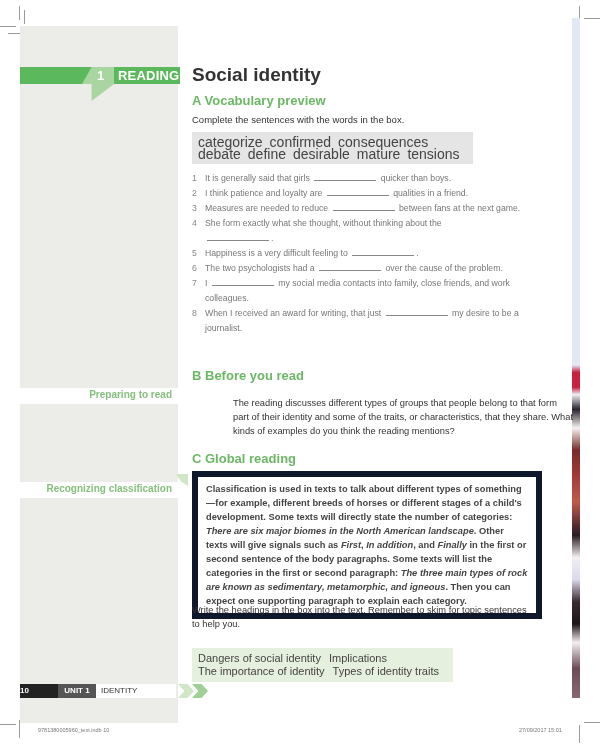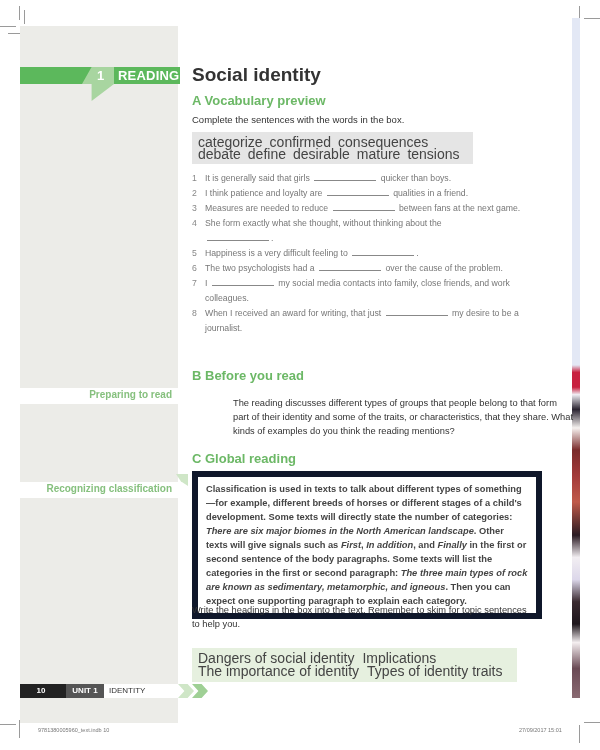--- a/index.html
+++ b/index.html
@@ -40,24 +40,24 @@
   .q-text { flex: 1; }
   .blank { display: inline-block; width: 62px; border-bottom: 1px solid #888; height: 9px; margin: 0 2px; vertical-align: baseline; }
   .body-text { position: absolute; left: 192px; width: 340px; font-size: 9.3px; color: #333; line-height: 14px; }
   .side-label { position: absolute; right: 428px; font-size: 10px; font-weight: bold; color: #86c07e; text-align: right; white-space: nowrap; }
   .info-box { position: absolute; left: 192px; top: 471px; width: 322px; padding: 5px 8px; border: 6px solid #0f172a; font-size: 9.3px; color: #444; line-height: 14px; font-weight: bold; }
   .info-box em { font-style: italic; }
   .tab-tip {
     position: absolute; left: 176px; top: 474px; width: 12px; height: 12px; background: #cfe6c7;
     clip-path: polygon(0 0, 100% 0, 100% 100%, 40% 60%);
   }
-  .heading-box { position: absolute; left: 192px; top: 648px; background: #e6f0df; padding: 4px 6px; font-size: 14px; color: #444; line-height: 13px; }
+  .heading-box { position: absolute; left: 192px; top: 648px; background: #e6f0df; padding: 4px 6px; font-size: 11px; color: #444; line-height: 13px; }
   .heading-box span { margin-right: 8px; }
   .footer-bar { position: absolute; left: 20px; top: 684px; height: 14px; display: flex; font-size: 8px; line-height: 14px; }
-  .f-page { width: 46px; background: #222; color: #fff; text-align: center; padding-right: 4px; box-sizing: border-box; font-weight: bold; }
+  .f-page { width: 38px; background: #222; color: #fff; text-align: left; padding-right: 4px; box-sizing: border-box; font-weight: bold; }
   .f-unit { width: 38px; background: #555; color: #fff; text-align: center; font-weight: bold; }
   .f-name { width: 75px; background: #fff; color: #333; padding-left: 5px; }
   .chev { position: absolute; top: 684px; width: 16px; height: 14px; clip-path: polygon(0 0, 60% 0, 100% 50%, 60% 100%, 0 100%, 40% 50%); }
   .slug { position: absolute; font-size: 5.5px; color: #777; }
 </style>
 </head>
 <body>
 
 <div class="crop" style="left:19px;top:6px;width:1px;height:14px;"></div>
 <div class="crop" style="left:0;top:26px;width:16px;height:1px;"></div>

